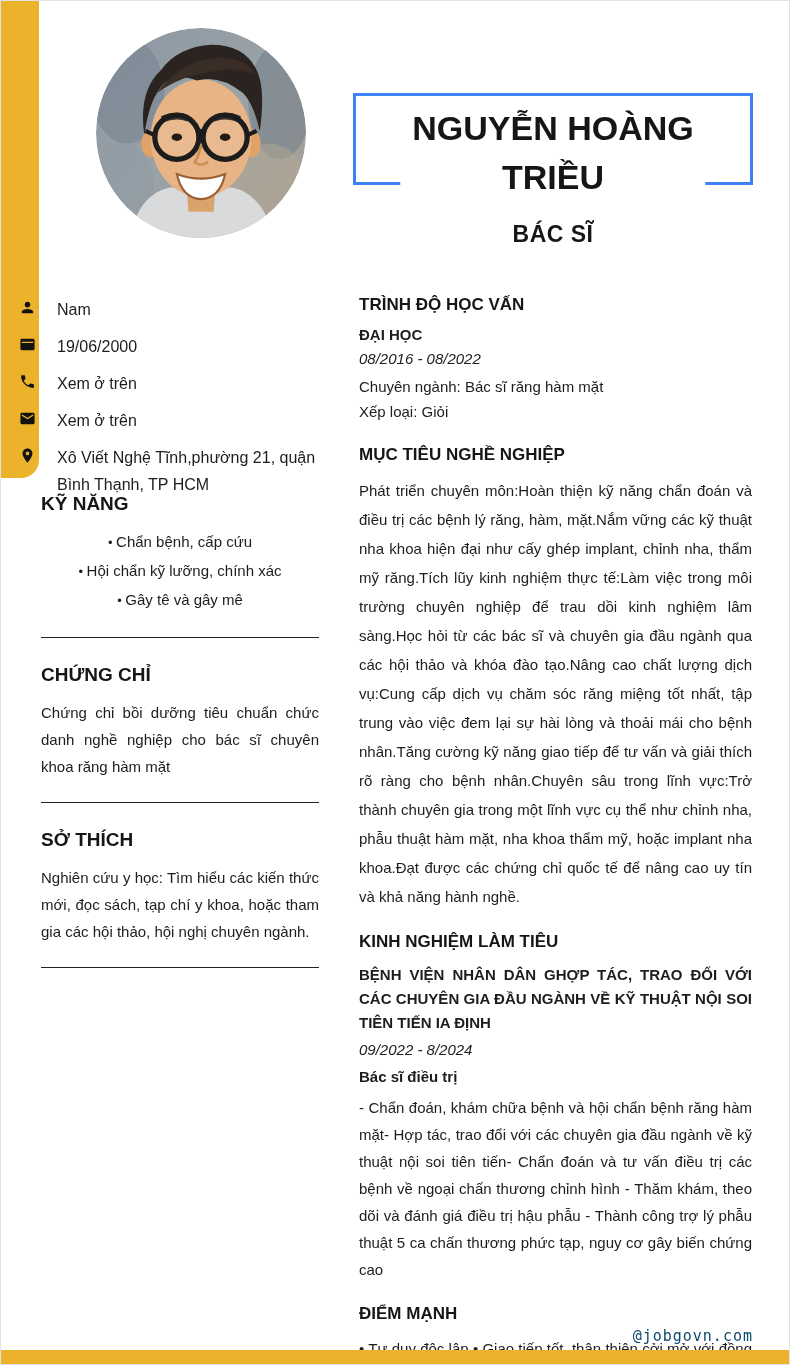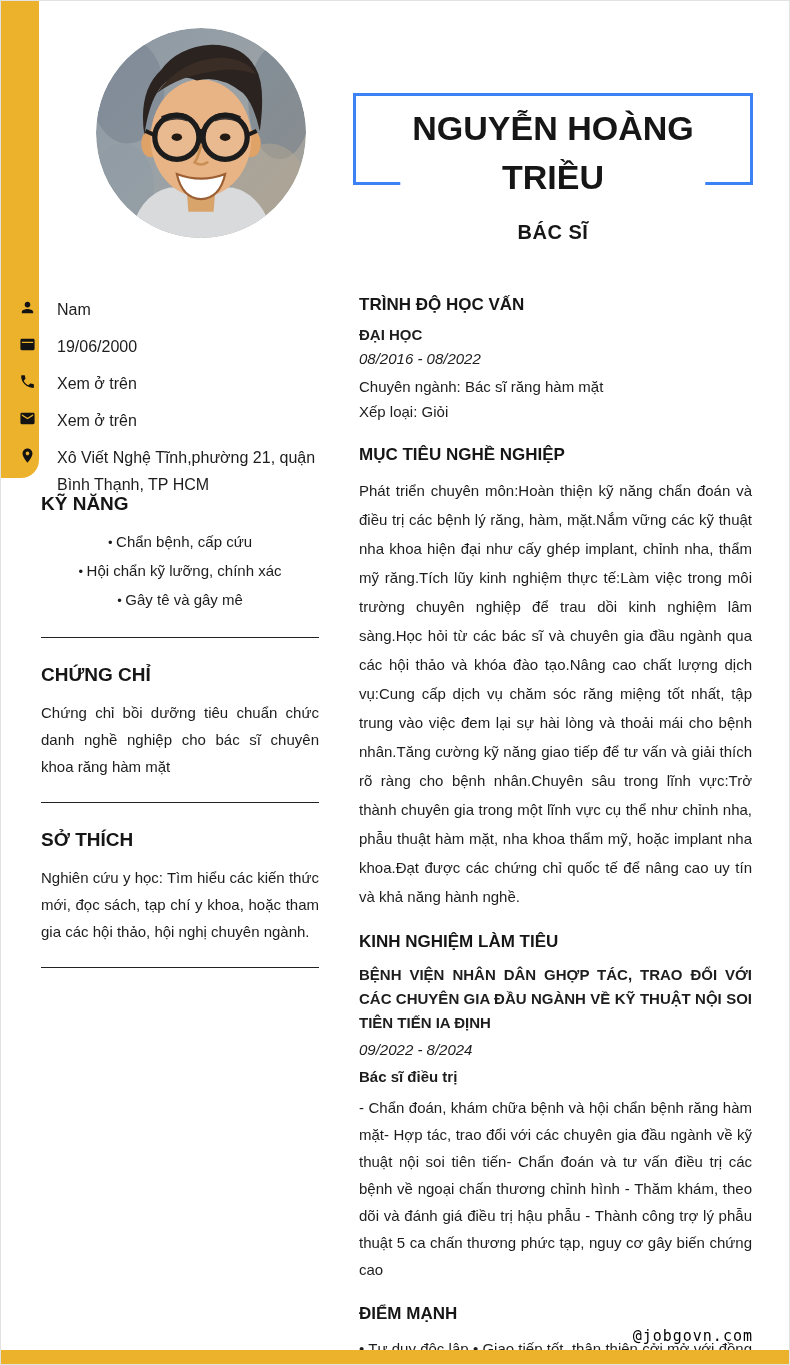--- a/index.html
+++ b/index.html
@@ -24,21 +24,21 @@
   .name-box{
     position:relative;border:3px solid #3b82f6;height:86px;box-sizing:content-box;
   }
   .name{
     position:absolute;left:50%;transform:translateX(-50%);top:8px;z-index:2;
     background:#ffffff;padding:0 12px;margin:0;text-align:center;
     font-size:34px;line-height:49px;font-weight:700;color:#161616;white-space:nowrap;
   }
   .name span{display:block;}
   .job-title{
-    margin:36px 0 0 0;text-align:center;font-size:20px;font-weight:700;
+    margin:36px 0 0 0;text-align:center;font-size:23px;font-weight:700;
     letter-spacing:.5px;color:#161616;
   }
   
   .contact{position:absolute;left:8px;top:295px;width:330px;}
   .contact-row{display:flex;align-items:flex-start;padding-left:10px;margin-bottom:10px;}
   .contact-row .cicon{flex:0 0 17px;width:17px;height:17px;margin-top:3px;}
   .contact-row .cicon svg{display:block;width:17px;height:17px;fill:#131313;}
   .contact-row .ctext{margin-left:21px;font-size:16px;line-height:27px;color:#1d1d1d;width:270px;}
   
   .left-col{position:absolute;left:40px;top:492px;width:278px;}
@@ -60,21 +60,21 @@
   .section-gap{margin-top:21px;}
   .obj-body{line-height:29px;}
   .company{font-weight:700;line-height:24px;margin-bottom:6px !important;}
   .role{font-weight:700;margin-bottom:5px !important;line-height:24px;}
   .exp-body{line-height:27px;}
   .strength-body{line-height:27px;}
   
   .footer-credit{
     position:absolute;right:36px;bottom:19px;
     font-family:"DejaVu Sans Mono","Liberation Mono",monospace;
-    font-size:15px;letter-spacing:1px;color:#000000;
+    font-size:15px;letter-spacing:1px;color:#0c4a6e;
   }
   .footer-bar{position:absolute;left:0;bottom:0;width:790px;height:14px;background:#ECB22B;}
 </style>
 </head>
 <body>
 
 <div class="accent-strip"></div>
 
 <div class="photo-wrap">
   <svg viewBox="0 0 200 200">

